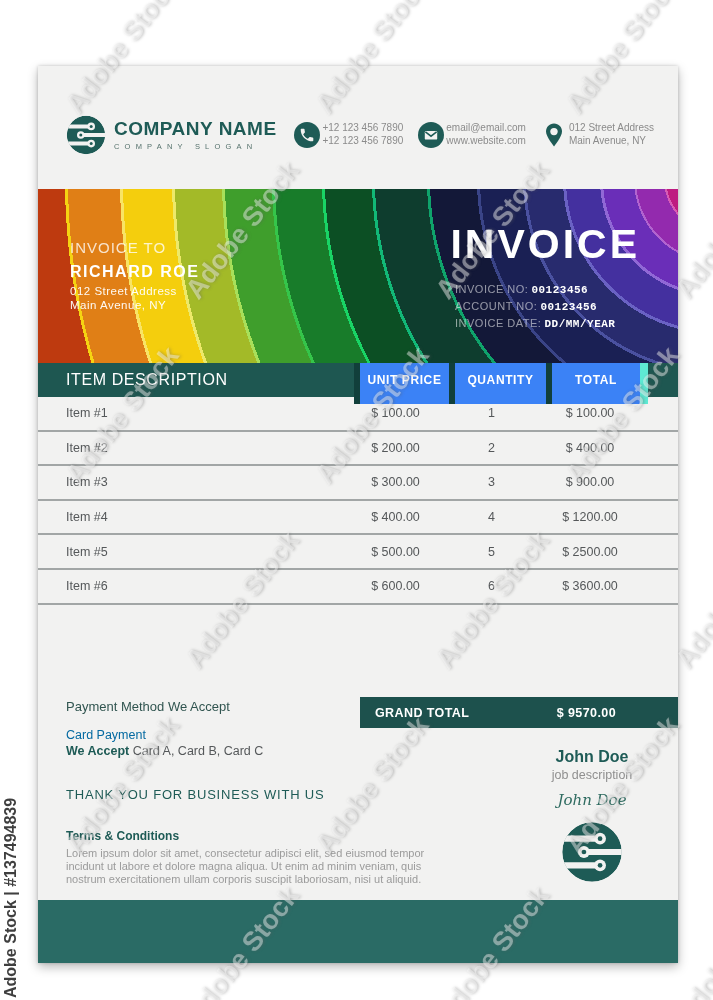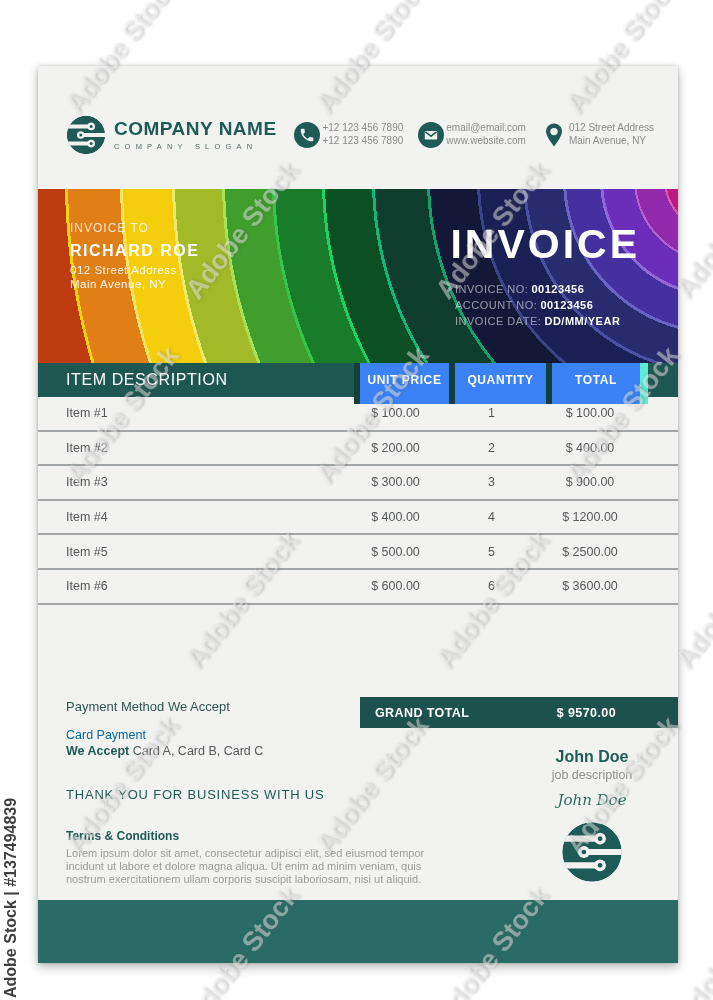--- a/index.html
+++ b/index.html
@@ -39,29 +39,29 @@
       #0E3D2E 291px,#0E3D2E 343px,#12B877 343px,#12B877 346px,
       #0C4F24 346px,#0C4F24 393px,#19D465 393px,#19D465 396px,
       #187C2A 396px,#187C2A 443px,#35C54A 443px,#35C54A 446px,
       #3F9E2C 446px,#3F9E2C 493px,#A8E05A 493px,#A8E05A 496px,
       #A3BA28 496px,#A3BA28 543px,#EDE96A 543px,#EDE96A 546px,
       #F4CE0D 546px,#F4CE0D 595px,#F8E465 595px,#F8E465 598px,
       #E07F16 598px,#E07F16 650px,#F5D312 650px,#F5D312 653px,
       #BE3A0F 653px);
   }
   .inv-to{position:absolute;left:32px;top:32px;color:#fff;}
-  .inv-to-label{font-size:12px;color:rgba(255,255,255,0.78);letter-spacing:1px;}
+  .inv-to-label{font-size:15px;color:rgba(255,255,255,0.78);letter-spacing:1px;margin-top:18px;}
   .inv-client{font-size:16px;font-weight:bold;letter-spacing:1.5px;margin-top:7px;}
   .inv-addr{font-size:11.5px;letter-spacing:0.5px;line-height:13.5px;margin-top:4px;color:rgba(255,255,255,0.95);}
   .inv-title{position:absolute;right:38px;top:32px;width:250px;text-align:right;
     font-size:41px;font-weight:bold;color:#fff;letter-spacing:3px;}
   .inv-meta{position:absolute;left:417px;top:92px;}
   .inv-meta .mline{font-size:11px;line-height:16px;white-space:nowrap;}
   .inv-meta .mlabel{color:rgba(255,255,255,0.55);letter-spacing:0.5px;}
-  .inv-meta .mvalue{color:#fff;font-weight:bold;letter-spacing:0.5px;}
+  .inv-meta .mvalue{color:#fff;font-weight:bold;letter-spacing:0.5px;font-family:Liberation Mono, monospace;}
   
   .thead{position:absolute;left:0;top:297px;width:640px;height:34px;background:#1E5751;}
   .th-desc{position:absolute;left:28px;top:0;height:34px;line-height:34px;
     font-size:16px;font-weight:normal;color:#fff;letter-spacing:0.6px;}
   .th-block{position:absolute;top:0;height:41px;background:#3b82f6;border-left:6px solid #113F3B;
     text-align:center;line-height:34px;font-size:12px;font-weight:bold;color:#fff;letter-spacing:0.6px;}
   .th-price{left:316px;width:89px;}
   .th-qty{left:411px;width:91px;}
   .th-total{left:508px;width:88px;border-right:8px solid #5eead4;}
   .rows{position:absolute;left:0;top:331px;width:640px;}

